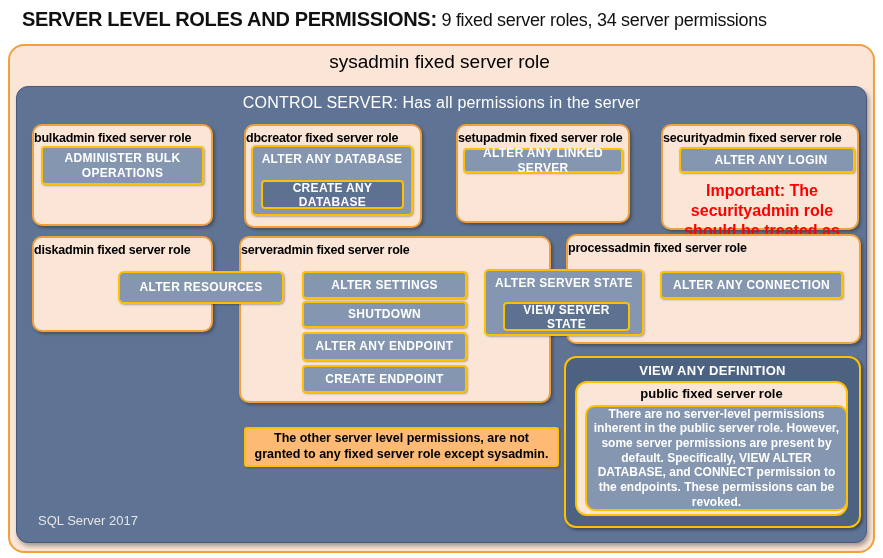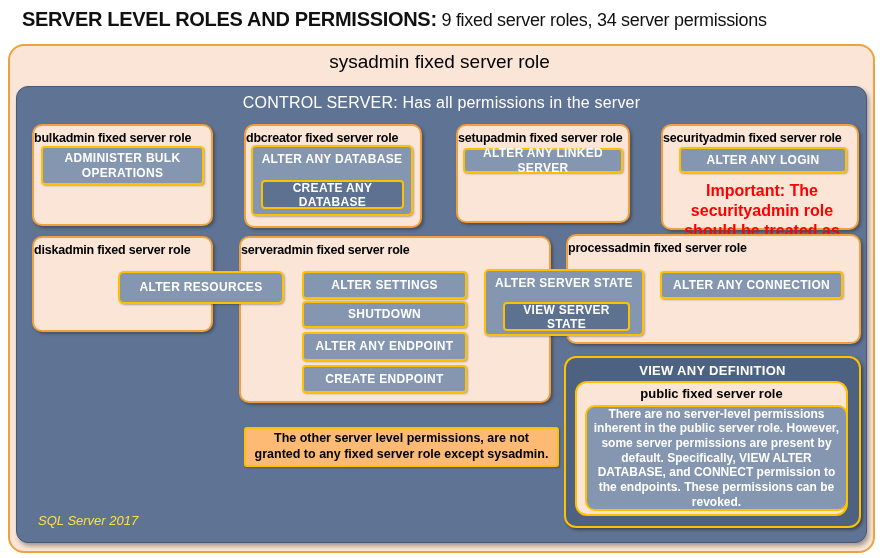--- a/index.html
+++ b/index.html
@@ -16,21 +16,21 @@
         background:#FBE5D6;border:2px solid #F0A03C;border-radius:16px;}
   .sysadmin-label{position:absolute;left:8px;top:51px;width:863px;text-align:center;
         font-size:19px;color:#000;}
 
   
   .control-box{position:absolute;left:16px;top:86px;width:849px;height:455px;
         background:#5F7394;border:1px solid #47597B;border-radius:12px;
         box-shadow:2px 3px 4px rgba(60,60,60,.45);}
   .control-label{position:absolute;left:0;top:7px;width:100%;text-align:center;
         font-size:16px;color:#fff;letter-spacing:.2px;}
-  .footer-label{position:absolute;left:21px;top:426px;font-size:13px;color:#fde047;font-style:italic;}
+  .footer-label{position:absolute;left:21px;top:426px;font-size:13px;color:#e5e5e5;}
 
   
   .role-box{position:absolute;background:#FBE5D6;border:2px solid #F0A03C;
         border-radius:10px;box-shadow:2px 2px 3px rgba(40,40,40,.45);}
   .role-title{position:absolute;left:0;top:5px;width:100%;
         font-size:12.5px;font-weight:bold;color:#000;letter-spacing:-0.2px;}
 
   
   .perm{position:absolute;background:#8496B0;border:2px solid #FFC000;border-radius:4px;
         display:flex;align-items:center;justify-content:center;text-align:center;
@@ -97,21 +97,21 @@
       </div>
     </div>
 
     <div class="role-box" style="left:439px;top:37px;width:170px;height:95px;">
       <div class="role-title">setupadmin fixed server role</div>
       <div class="perm" style="left:5px;top:22px;width:156px;height:21px;">ALTER ANY LINKED SERVER</div>
     </div>
 
     <div class="role-box" style="left:644px;top:37px;width:194px;height:102px;">
       <div class="role-title">securityadmin fixed server role</div>
-      <div class="perm" style="left:16px;top:21px;width:164px;height:22px;">ALTER ANY LOGIN</div>
+      <div class="perm" style="left:16px;top:21px;width:164px;height:22px;padding-left:8px;">ALTER ANY LOGIN</div>
       <div class="warning">Important: The securityadmin role should be treated as equivalent to the sysadmin role.</div>
     </div>
 
     <div class="role-box" style="left:15px;top:149px;width:177px;height:92px;">
       <div class="role-title">diskadmin fixed server role</div>
     </div>
 
     <div class="role-box" style="left:222px;top:149px;width:308px;height:163px;">
       <div class="role-title">serveradmin fixed server role</div>
       <div class="perm" style="left:61px;top:33px;width:161px;height:24px;">ALTER SETTINGS</div>

